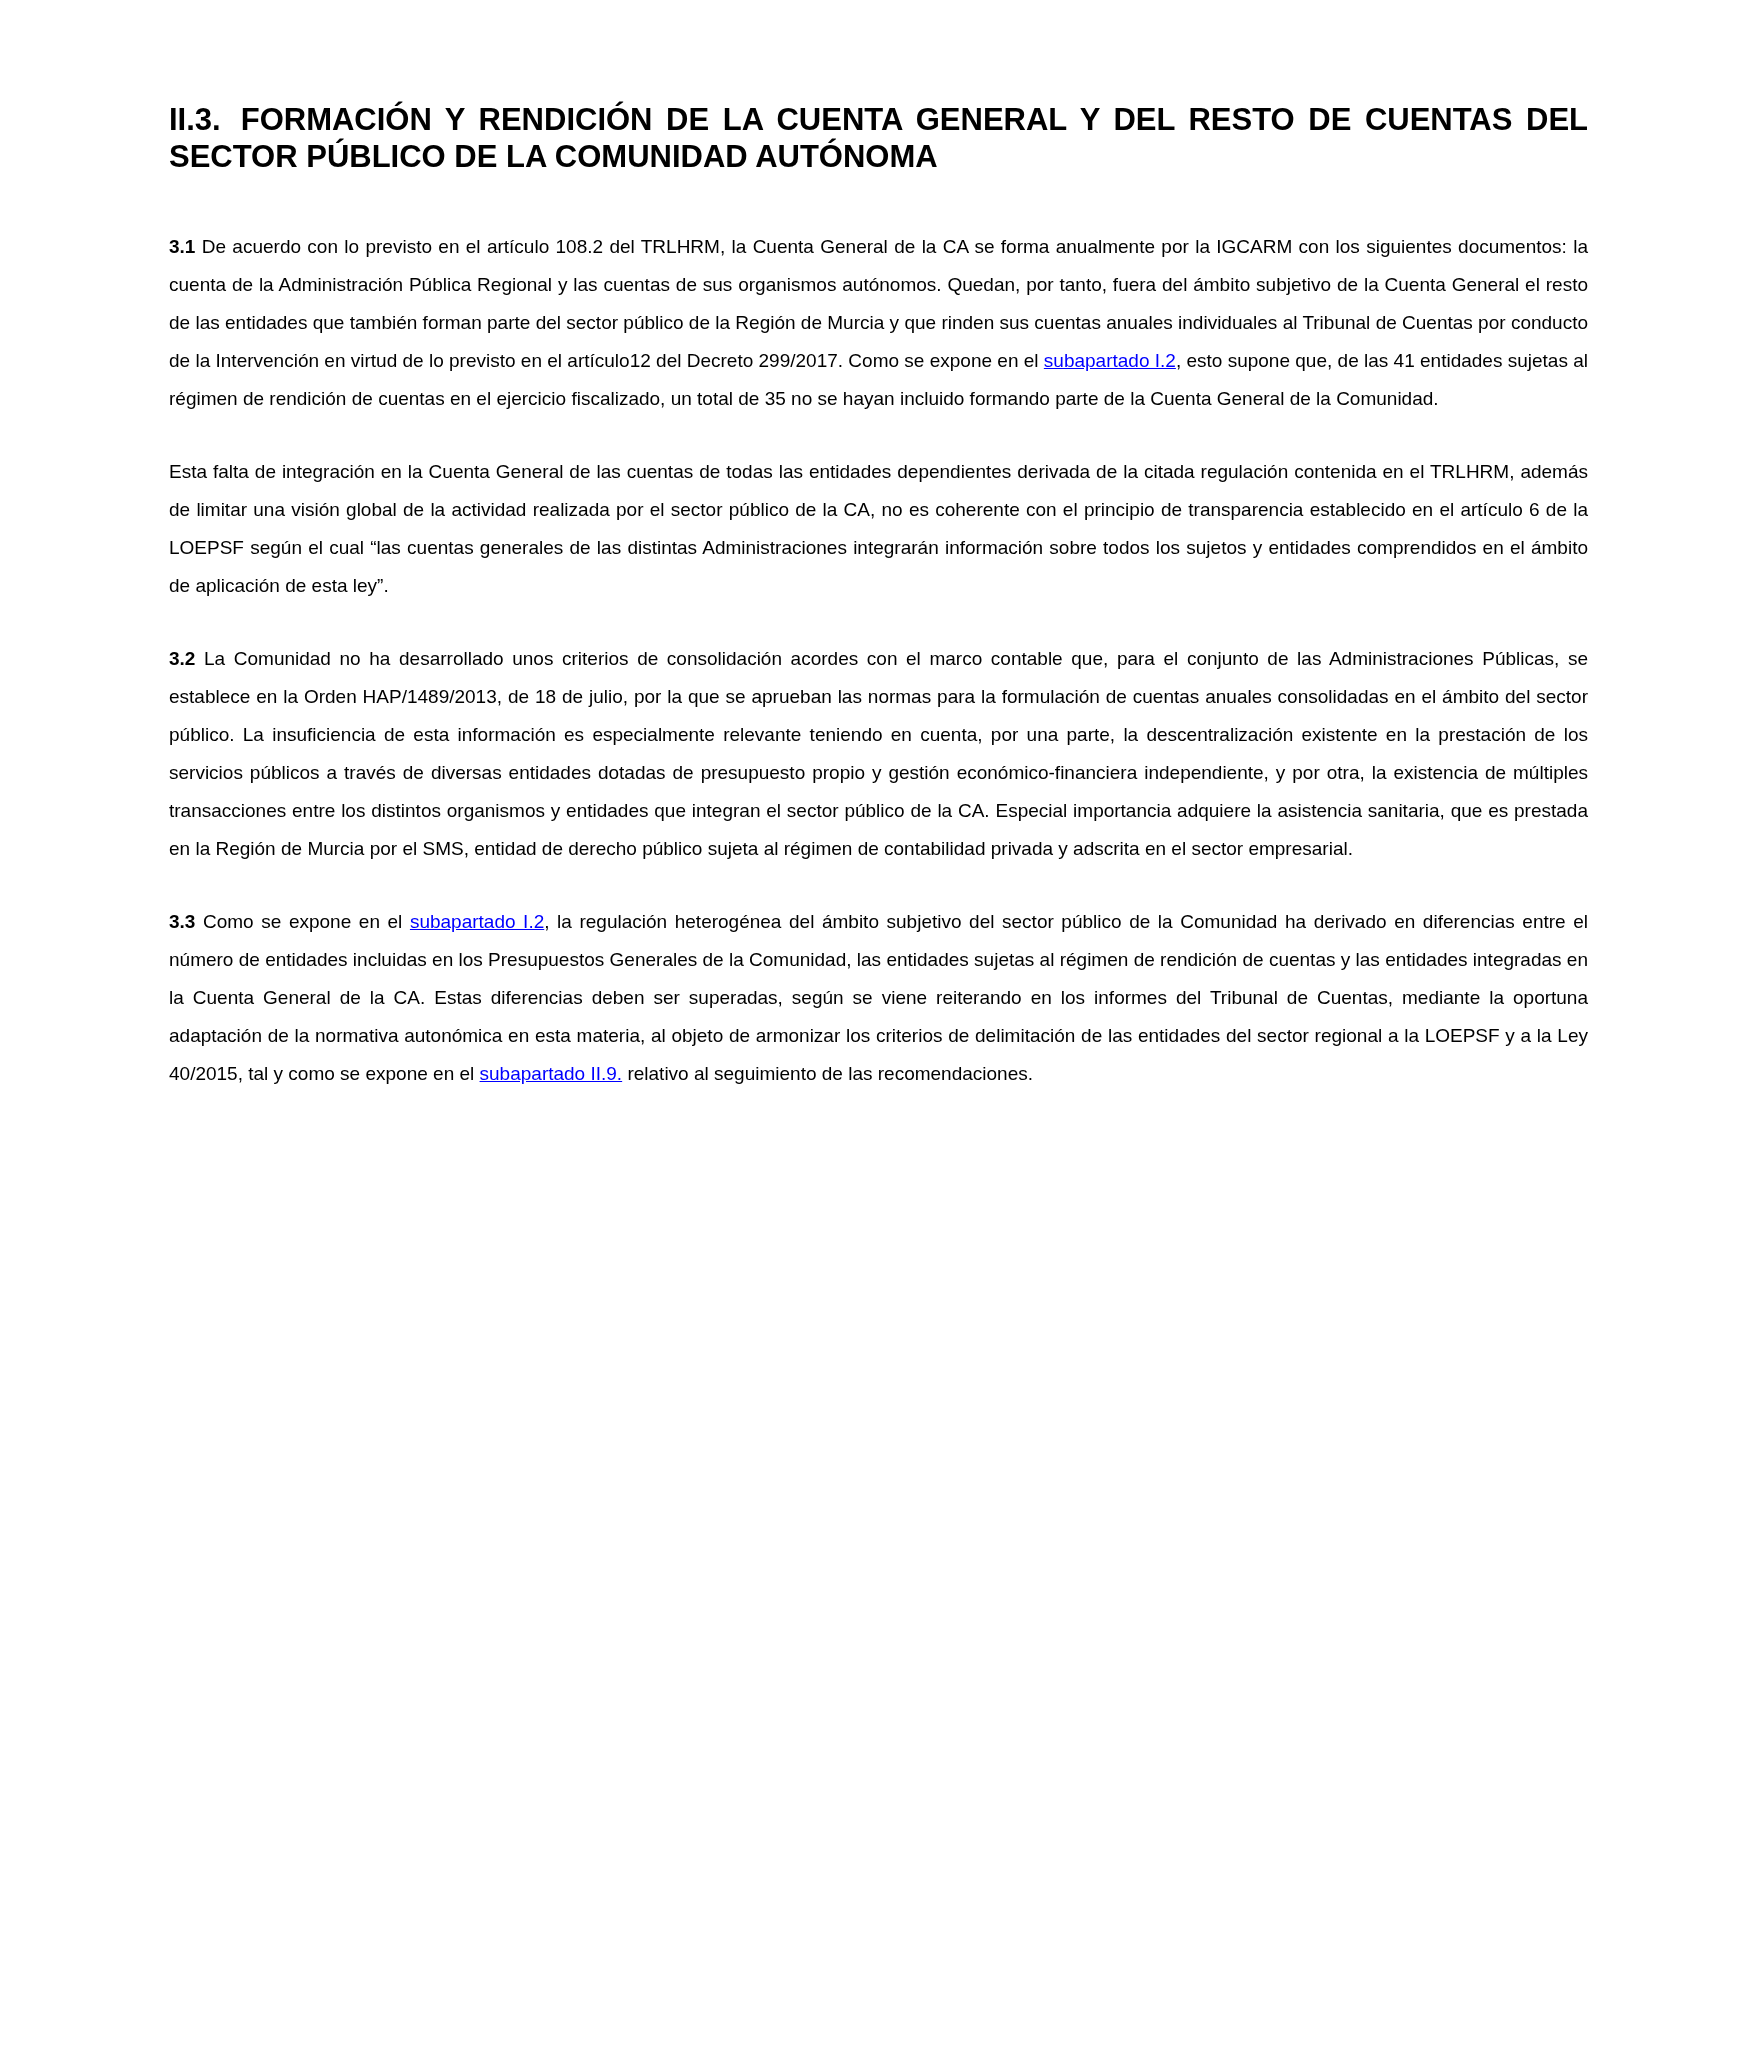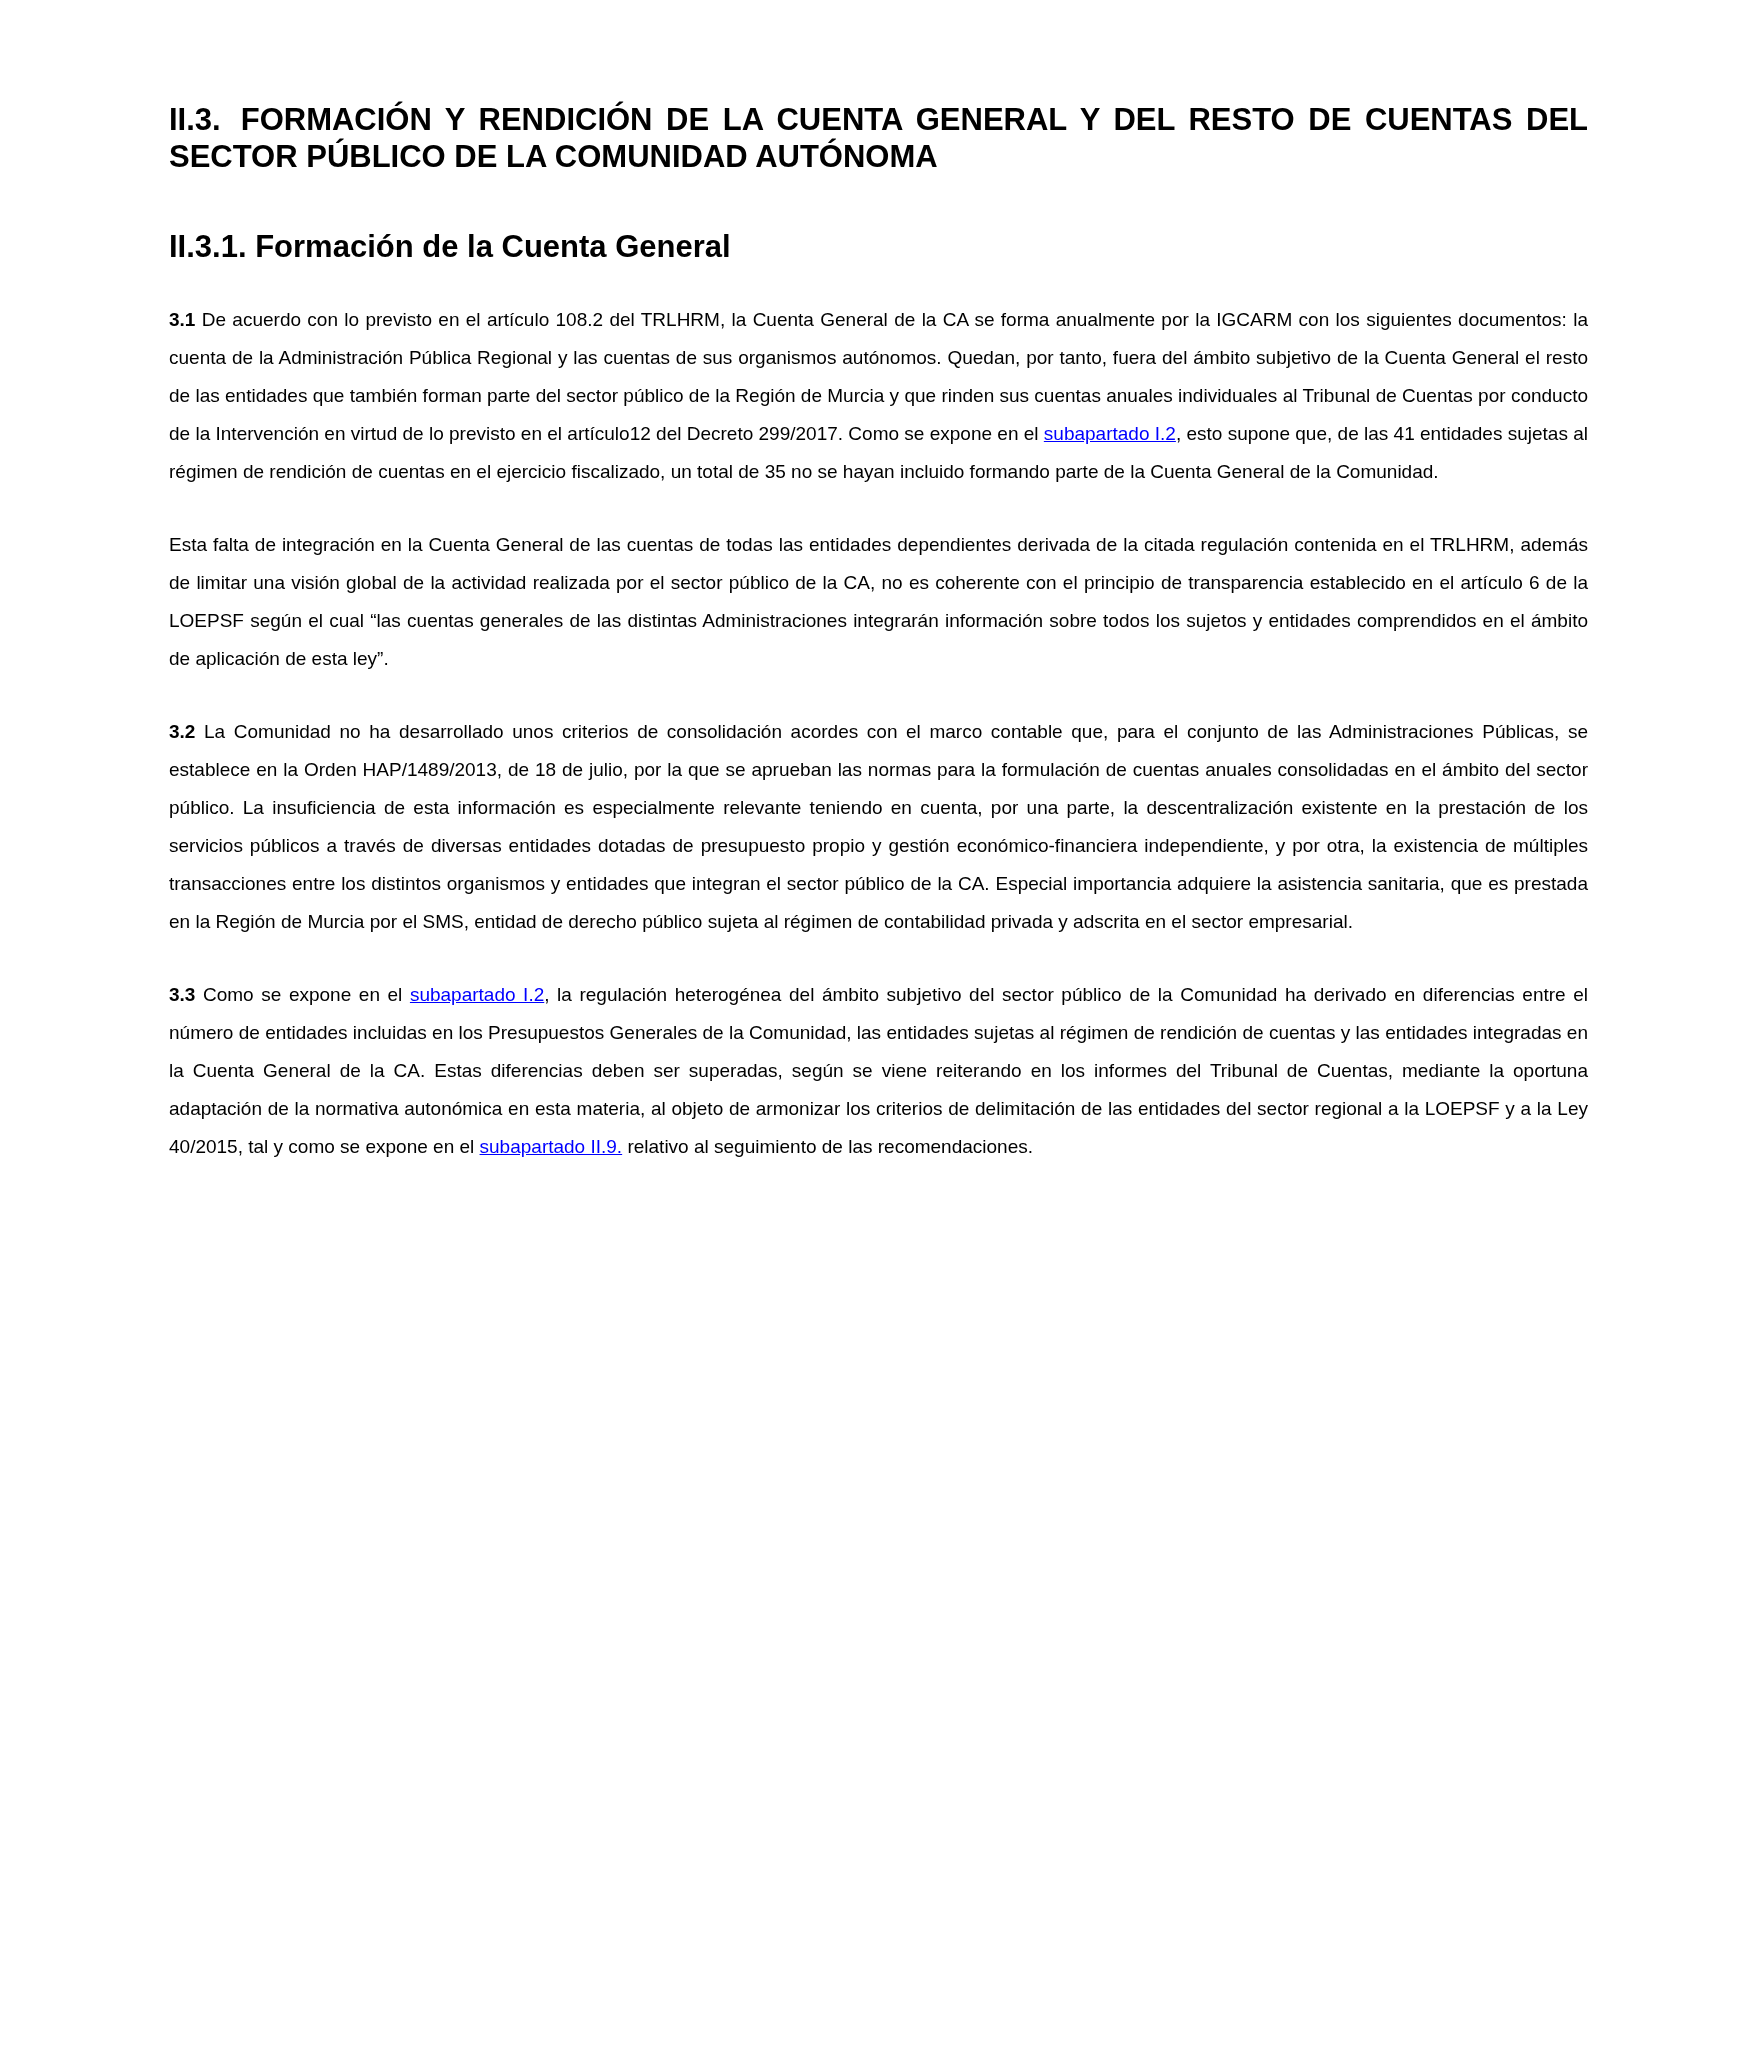--- a/index.html
+++ b/index.html
@@ -42,21 +42,20 @@
     cursor: pointer;
   }
 </style>
 </head>
 <body>
 
 <div class="page">
 
   <p class="heading"><span class="hnum">II.3.</span><span>FORMACIÓN Y RENDICIÓN DE LA CUENTA GENERAL Y DEL RESTO DE CUENTAS DEL SECTOR PÚBLICO DE LA COMUNIDAD AUTÓNOMA</span></p>
 
-  <p class="subheading">II.3.1. Formación de la Cuenta General</p>
 
   <p class="para"><span class="pnum">3.1</span><span> De acuerdo con lo previsto en el artículo 108.2 del TRLHRM, la Cuenta General de la CA se forma anualmente por la IGCARM con los siguientes documentos: la cuenta de la Administración Pública Regional y las cuentas de sus organismos autónomos. Quedan, por tanto, fuera del ámbito subjetivo de la Cuenta General el resto de las entidades que también forman parte del sector público de la Región de Murcia y que rinden sus cuentas anuales individuales al Tribunal de Cuentas por conducto de la Intervención en virtud de lo previsto en el artículo12 del Decreto 299/2017. Como se expone en el </span><a class="link">subapartado I.2</a><span>, esto supone que, de las 41 entidades sujetas al régimen de rendición de cuentas en el ejercicio fiscalizado, un total de 35 no se hayan incluido formando parte de la Cuenta General de la Comunidad.</span></p>
 
   <p class="para">Esta falta de integración en la Cuenta General de las cuentas de todas las entidades dependientes derivada de la citada regulación contenida en el TRLHRM, además de limitar una visión global de la actividad realizada por el sector público de la CA, no es coherente con el principio de transparencia establecido en el artículo 6 de la LOEPSF según el cual “las cuentas generales de las distintas Administraciones integrarán información sobre todos los sujetos y entidades comprendidos en el ámbito de aplicación de esta ley”.</p>
 
   <p class="para"><span class="pnum">3.2</span><span> La Comunidad no ha desarrollado unos criterios de consolidación acordes con el marco contable que, para el conjunto de las Administraciones Públicas, se establece en la Orden HAP/1489/2013, de 18 de julio, por la que se aprueban las normas para la formulación de cuentas anuales consolidadas en el ámbito del sector público. La insuficiencia de esta información es especialmente relevante teniendo en cuenta, por una parte, la descentralización existente en la prestación de los servicios públicos a través de diversas entidades dotadas de presupuesto propio y gestión económico-financiera independiente, y por otra, la existencia de múltiples transacciones entre los distintos organismos y entidades que integran el sector público de la CA. Especial importancia adquiere la asistencia sanitaria, que es prestada en la Región de Murcia por el SMS, entidad de derecho público sujeta al régimen de contabilidad privada y adscrita en el sector empresarial.</span></p>
 
   <p class="para"><span class="pnum">3.3</span><span> Como se expone en el </span><a class="link">subapartado I.2</a><span>, la regulación heterogénea del ámbito subjetivo del sector público de la Comunidad ha derivado en diferencias entre el número de entidades incluidas en los Presupuestos Generales de la Comunidad, las entidades sujetas al régimen de rendición de cuentas y las entidades integradas en la Cuenta General de la CA. Estas diferencias deben ser superadas, según se viene reiterando en los informes del Tribunal de Cuentas, mediante la oportuna adaptación de la normativa autonómica en esta materia, al objeto de armonizar los criterios de delimitación de las entidades del sector regional a la LOEPSF y a la Ley 40/2015, tal y como se expone en el </span><a class="link">subapartado II.9.</a><span> relativo al seguimiento de las recomendaciones.</span></p>
 
 </div>

